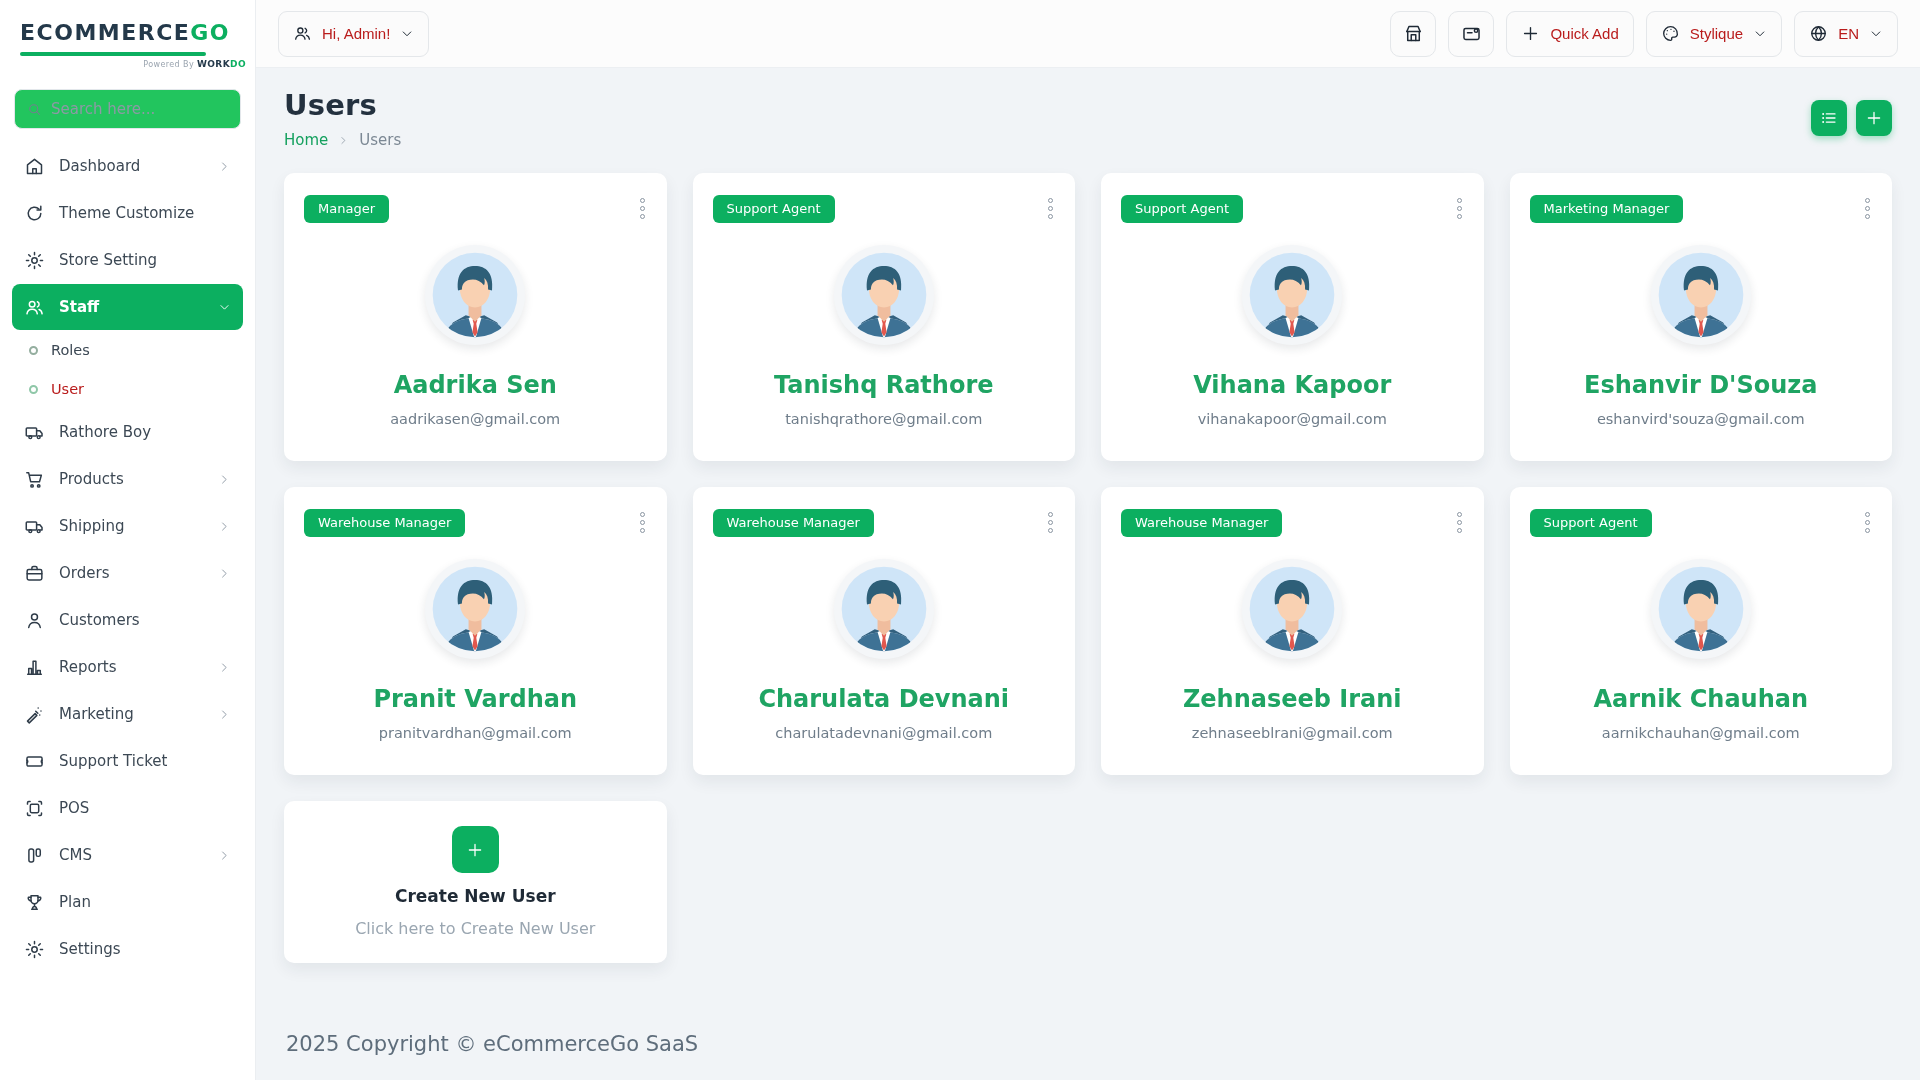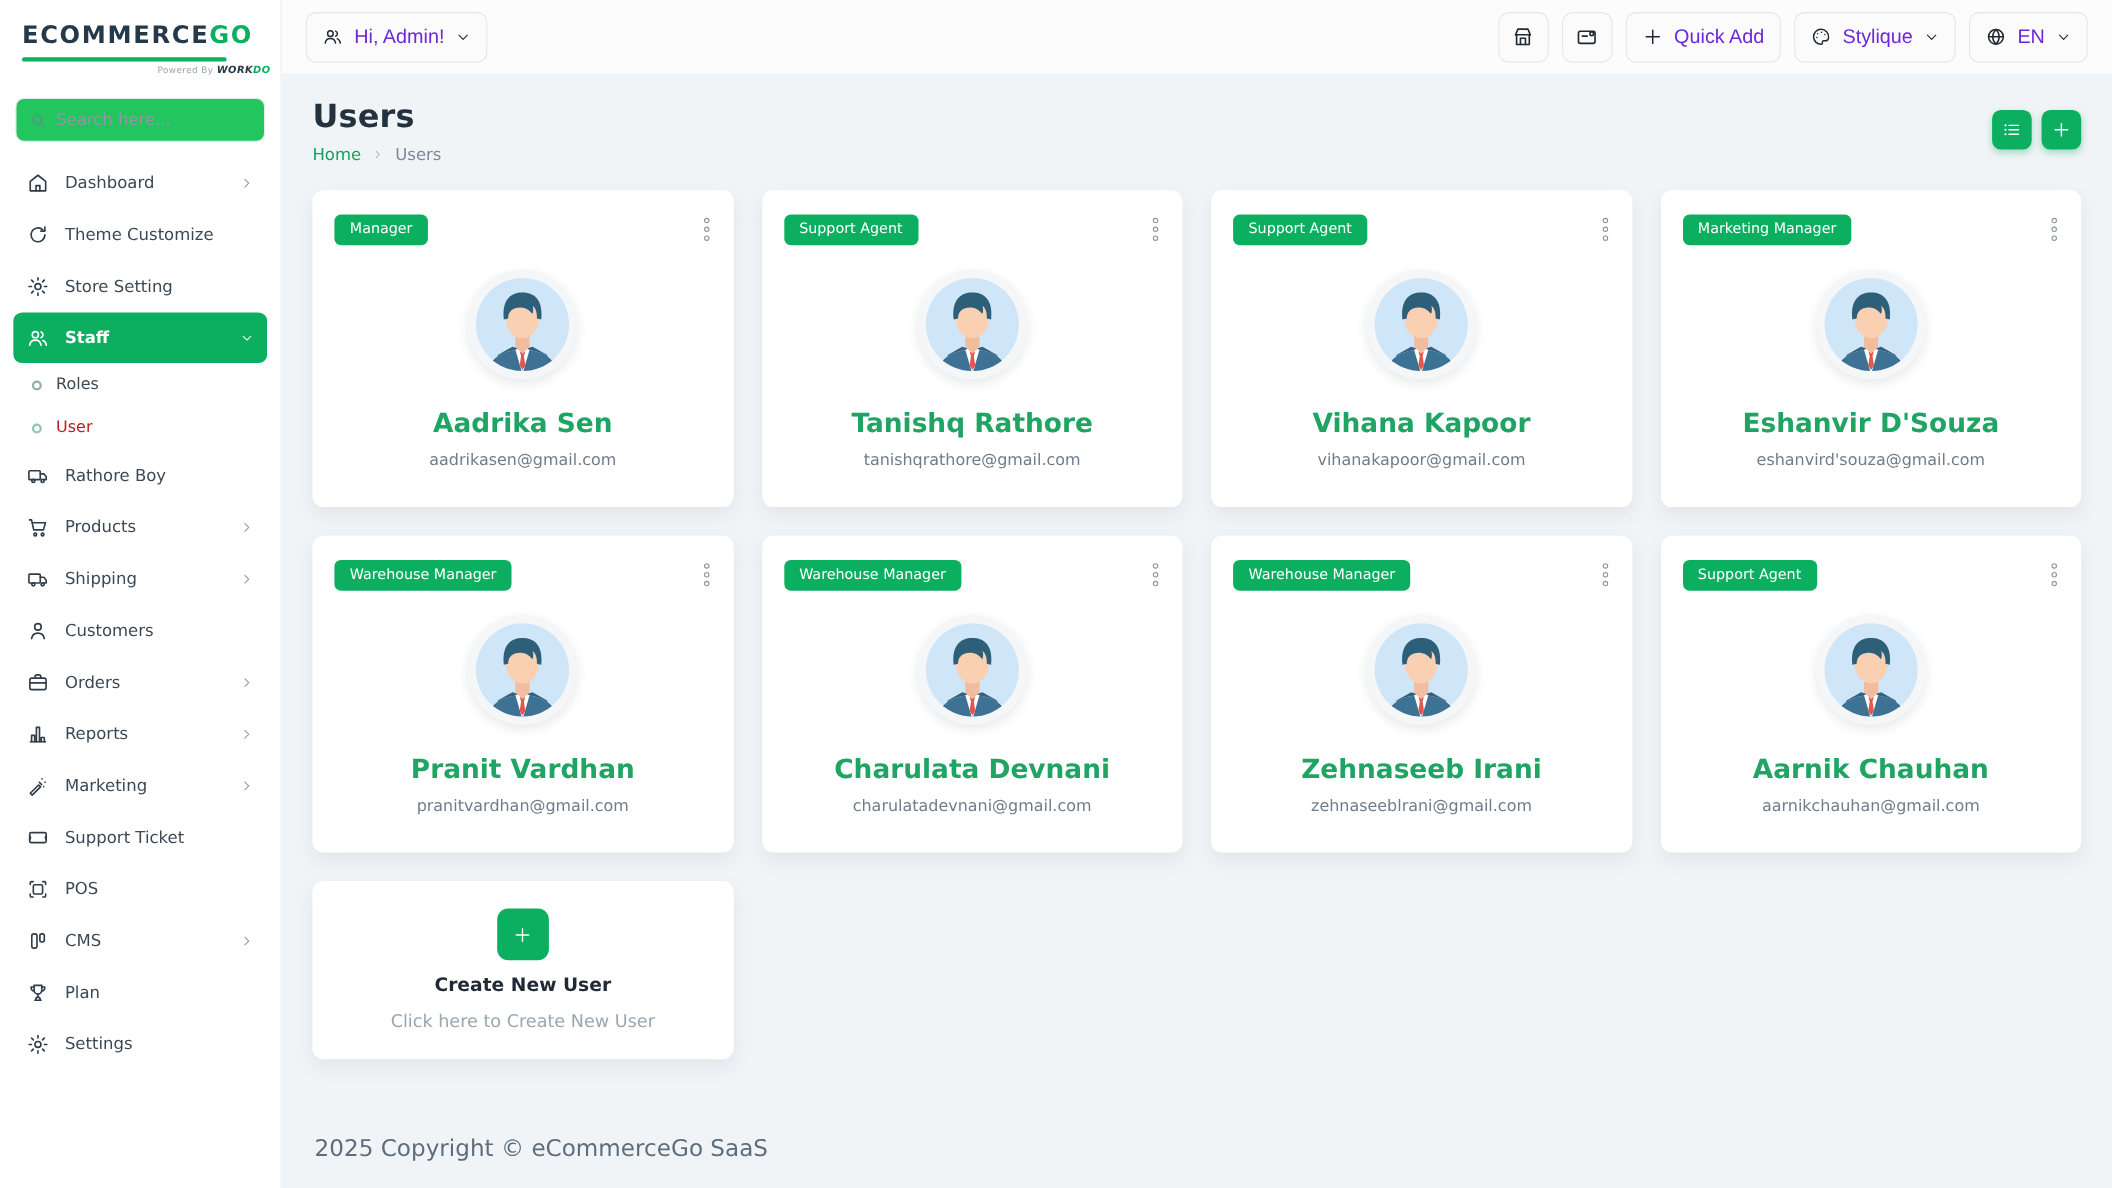--- a/index.html
+++ b/index.html
@@ -14,21 +14,21 @@
   
   .sidebar {
     width:256px; min-width:256px; height:100%; background:#ffffff;
     border-right:1px solid #ebeef1; display:flex; flex-direction:column; padding:10px 12px;
   }
   .logo-block { padding:10px 8px 4px; }
   .logo-line { font-size:22px; font-weight:800; letter-spacing:1.5px; color:#24394a; white-space:nowrap; }
   .logo-line .accent { color:#0caf60; }
   .logo-bar { height:4px; background:#0caf60; border-radius:3px; margin-top:7px; width:186px; }
   .powered { text-align:right; font-size:8px; color:#9aa4af; margin-top:3px; width:226px; letter-spacing:.4px; }
-  .powered b { color:#24394a; font-size:9px;font-style:italic; }
+  .powered b { color:#24394a; font-size:9px; }
   .powered b .accent { color:#0caf60; }
   .search-box {
     margin:16px 2px 14px; height:40px; border:1px solid #e3e7eb; border-radius:8px;
     display:flex; align-items:center; gap:9px; padding:0 12px; background:#22c55e; color:#71808e;
   }
   .search-box input {
     border:none; outline:none; font:inherit; font-size:15px; color:#3c4854; width:100%; background:transparent;
   }
   .search-box input::placeholder { color:#8d99a5; }
   nav { display:flex; flex-direction:column; gap:1px; overflow:hidden; }
@@ -49,21 +49,21 @@
   .nav-sub.active .dot { border-color:#8fc7a8; }
 
   
   .main { flex:1; display:flex; flex-direction:column; height:100%; min-width:0; }
   .topbar {
     height:68px; min-height:68px; background:#fcfcfc; border-bottom:1px solid #eceff2;
     display:flex; align-items:center; padding:0 22px; gap:12px;
   }
   .pill {
     display:flex; align-items:center; gap:10px; border:1px solid #e4e7ea; background:#fbfbfb;
-    border-radius:9px; padding:0 14px; height:46px; font-size:18px; font-weight:500; color:#6d28d9; cursor:pointer;
+    border-radius:9px; padding:0 14px; height:46px; font-size:15px; font-weight:500; color:#b91c1c; cursor:pointer;
   }
   .pill .p-ic { width:19px; height:19px; color:#1f2a36; }
   .pill .p-caret { width:14px; height:14px; color:#1f2a36; }
   .topbar-right { margin-left:auto; display:flex; align-items:center; gap:12px; }
   .icon-btn {
     width:46px; height:46px; border:1px solid #e4e7ea; border-radius:10px; background:#fbfbfb;
     display:flex; align-items:center; justify-content:center; color:#1f2a36; cursor:pointer;
   }
   .icon-btn svg { width:21px; height:21px; }
 
@@ -340,37 +340,37 @@
       <span>Shipping</span>
       <span class="nav-caret">
           <svg class="ic" width="13" height="13">
             <use href="#i-cr"></use>
           </svg>
         </span>
     </a>
     <a class="nav-item">
       <span class="nav-ic">
           <svg class="ic" width="21" height="21">
+            <use href="#i-case"></use>
+          </svg>
+        </span>
+      <span>Orders</span>
+      <span class="nav-caret">
+          <svg class="ic" width="13" height="13">
+            <use href="#i-cr"></use>
+          </svg>
+        </span>
+    </a>
+    <a class="nav-item">
+      <span class="nav-ic">
+          <svg class="ic" width="21" height="21">
             <use href="#i-person"></use>
           </svg>
         </span>
       <span>Customers</span>
-    </a>
-    <a class="nav-item">
-      <span class="nav-ic">
-          <svg class="ic" width="21" height="21">
-            <use href="#i-case"></use>
-          </svg>
-        </span>
-      <span>Orders</span>
-      <span class="nav-caret">
-          <svg class="ic" width="13" height="13">
-            <use href="#i-cr"></use>
-          </svg>
-        </span>
     </a>
     <a class="nav-item">
       <span class="nav-ic">
           <svg class="ic" width="21" height="21">
             <use href="#i-chart"></use>
           </svg>
         </span>
       <span>Reports</span>
       <span class="nav-caret">
           <svg class="ic" width="13" height="13">

